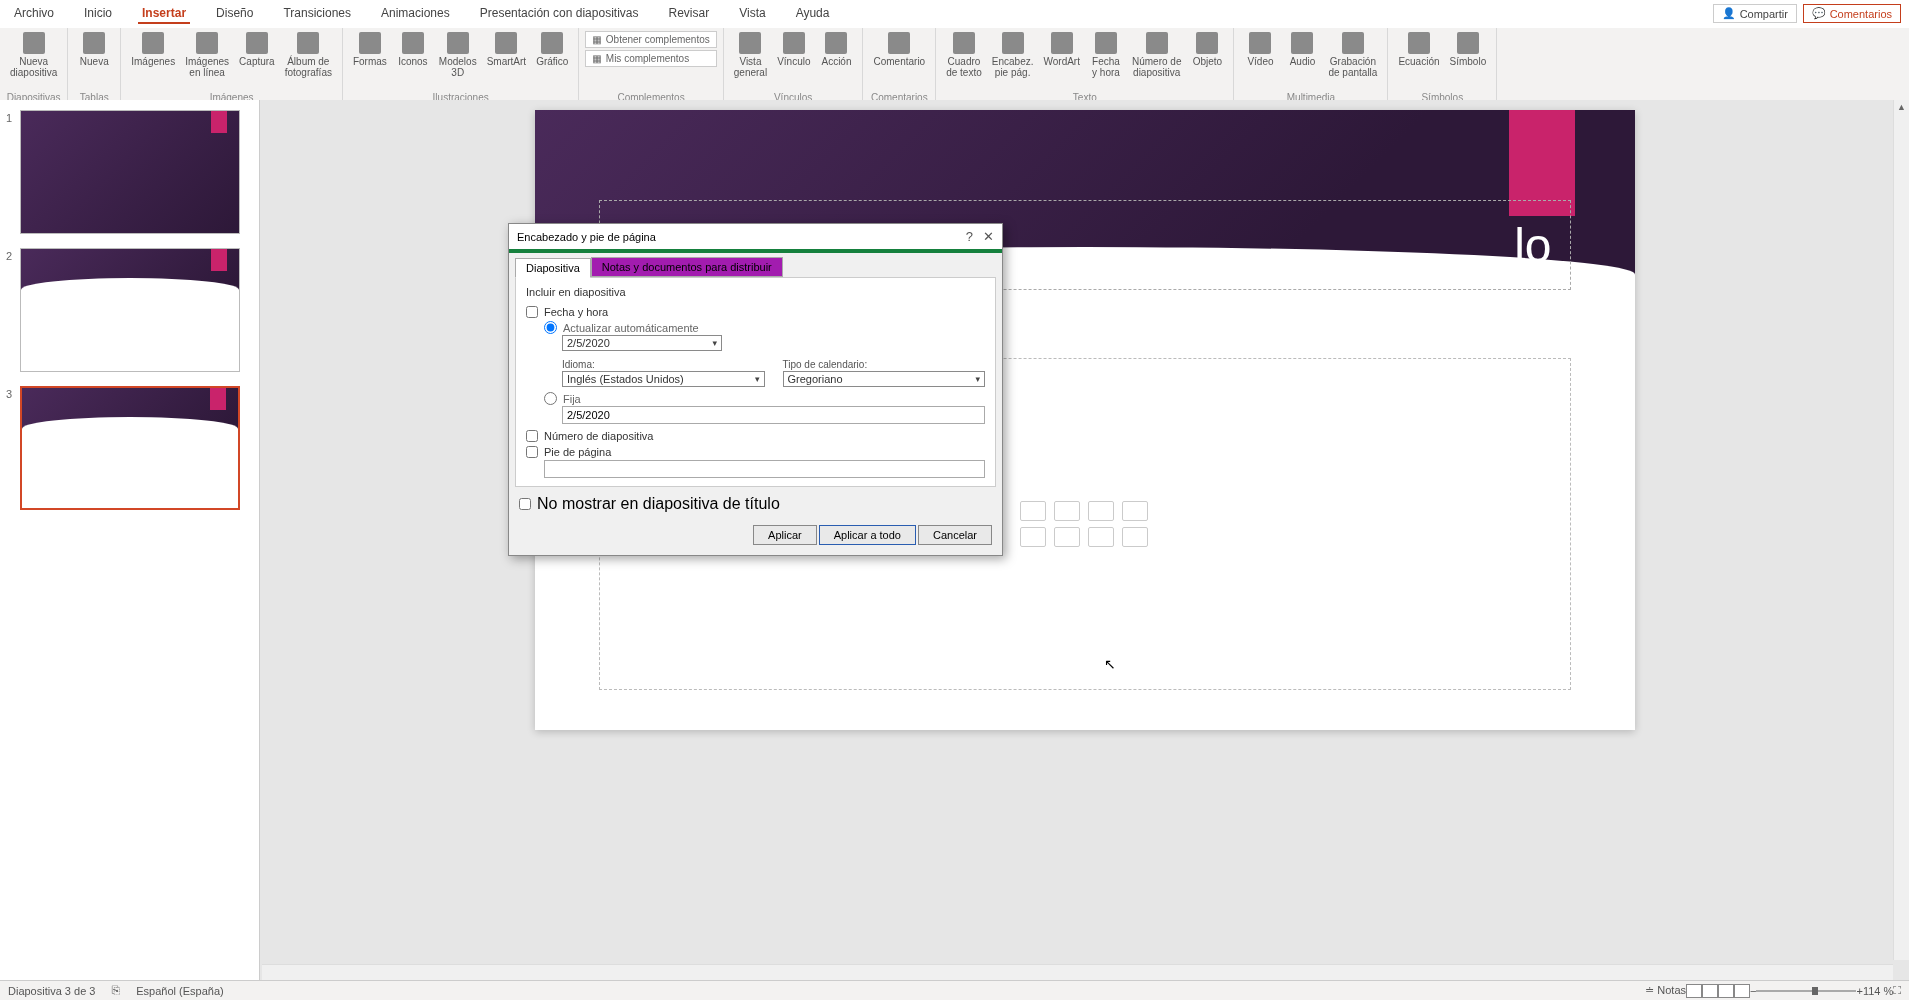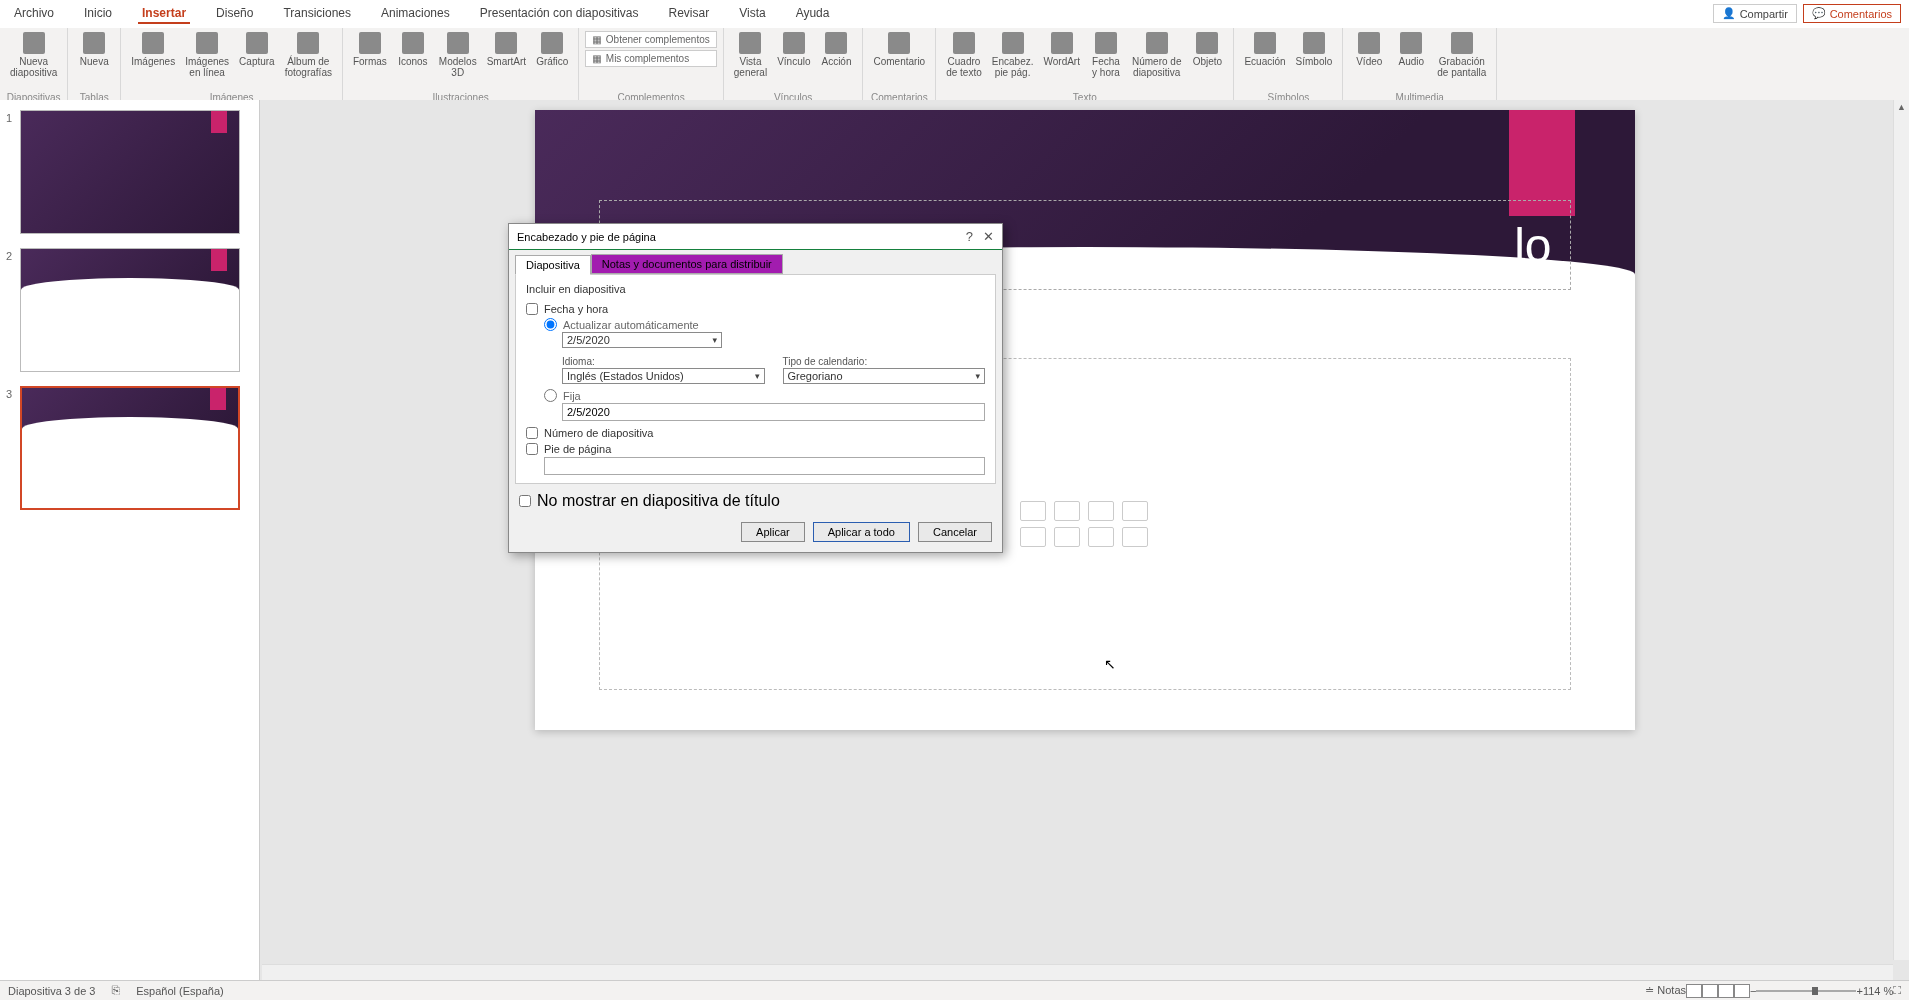--- a/index.html
+++ b/index.html
@@ -45,41 +45,41 @@
 .title-text { color: #fff; font-size: 48px; font-weight: 300; }
 .content-box { position: absolute; top: 248px; left: 64px; right: 64px; bottom: 40px; border: 1px dashed #bbb; padding: 14px 18px; }
 .content-bullet { display: flex; align-items: center; gap: 10px; }
 .bullet-glyph { color: #c9236b; font-size: 18px; }
 .bullet-text { font-size: 30px; color: #3a3a3a; font-weight: 300; }
 .ph-icons { position: absolute; top: 50%; left: 50%; transform: translate(-50%, -50%); display: grid; grid-template-columns: repeat(4, 28px); gap: 6px; opacity: .5; }
 .ph-icons div { width: 26px; height: 20px; border: 1px solid #999; border-radius: 2px; }
 
 
 .dialog { position: absolute; left: 508px; top: 223px; width: 495px; background: #f0f0f0; border: 1px solid #888; box-shadow: 3px 3px 10px rgba(0,0,0,.35); z-index: 50; }
-.dialog-title { display: flex; justify-content: space-between; align-items: center; padding: 5px 8px; font-size: 11px; background: #fff; border-bottom: 1px solid #15803d; }
+.dialog-title { display: flex; justify-content: space-between; align-items: center; padding: 5px 8px; font-size: 11px; background: #fff; border-bottom: 4px solid #15803d; }
 .dialog-title .tbtns { display: flex; gap: 10px; font-size: 13px; color: #555; }
 .dialog-title .tbtns span { cursor: pointer; }
 .dialog-tabs { display: flex; padding: 4px 6px 0 6px; font-size: 11px; }
 .dialog-tab { padding: 3px 10px; border: 1px solid #aaa; background: #a21caf; cursor: pointer; }
 .dialog-tab.active { background: #fff; border-bottom-color: #fff; position: relative; top: 1px; }
 .dialog-body { border: 1px solid #ccc; margin: 0 6px 6px 6px; background: #fff; padding: 8px 10px; display: flex; gap: 12px; }
 .dlg-left { flex: 1; font-size: 11px; color: #333; }
 .dlg-right { width: 86px; }
 .group-title { font-size: 11px; color: #333; margin-bottom: 6px; }
 .chk-row { display: flex; align-items: center; gap: 6px; padding: 2px 0; }
 .chk-row input[type=checkbox] { width: 12px; height: 12px; }
 .radio-row { display: flex; align-items: center; gap: 6px; padding: 1px 0 1px 18px; font-size: 11px; color: #666; }
 .sel { border: 1px solid #8a8a8a; font-size: 11px; padding: 1px 4px; background: #fff; display: flex; justify-content: space-between; align-items: center; }
 .sel .arrow { font-size: 9px; color: #444; }
 .field-label { font-size: 10px; color: #555; margin: 4px 0 1px 18px; }
 .txt-in { border: 1px solid #aaa; font-size: 11px; padding: 2px 4px; background: #fff; width: 100%; }
 .preview-box { border: 1px solid #999; width: 80px; height: 62px; margin-top: 6px; position: relative; background: #fff; }
 .preview-box .pv-frame { position: absolute; inset: 6px; border: 1px dashed #888; }
 .preview-box .pv-inner { position: absolute; inset: 14px; border: 1px dashed #bbb; }
-.dialog-buttons { display: flex; justify-content: flex-end; gap: 8px; padding: 6px 10px 10px; }
+.dialog-buttons { display: flex; justify-content: flex-end; gap: 2px; padding: 6px 10px 10px; }
 .dlg-btn { font-size: 11px; padding: 3px 14px; border: 1px solid #888; background: #e9e9e9; cursor: pointer; }
 .dlg-btn.primary { border: 1px solid #2a5db0; }
 
 
 .status { position: absolute; bottom: 0; left: 0; right: 0; height: 20px; background: #f3f2f1; border-top: 1px solid #ccc; display: flex; align-items: center; justify-content: space-between; font-size: 11px; color: #555; padding: 0 8px; }
 .status-left { display: flex; gap: 16px; align-items: center; }
 .status-right { display: flex; gap: 0; align-items: center; }
 .view-ico { width: 16px; height: 14px; border: 1px solid #888; background: #fff; cursor: pointer; }
 .zoom-track { width: 100px; height: 2px; background: #aaa; position: relative; }
 .zoom-thumb { position: absolute; top: -3px; left: 56px; width: 6px; height: 8px; background: #666; }
@@ -258,46 +258,46 @@
           <div class="ico"></div>
           <div style="white-space: pre; text-align: center; line-height: 11px;">Objeto</div>
         </div>
       </div>
       <div class="label">Texto</div>
     </div>
     <div class="ribbon-group">
       <div class="buttons">
         <div class="ribbon-btn">
           <div class="ico"></div>
-          <div style="white-space: pre; text-align: center; line-height: 11px;">Ecuación</div>
-        </div>
-        <div class="ribbon-btn">
-          <div class="ico"></div>
-          <div style="white-space: pre; text-align: center; line-height: 11px;">Símbolo</div>
-        </div>
-      </div>
-      <div class="label">Símbolos</div>
-    </div>
-    <div class="ribbon-group">
-      <div class="buttons">
-        <div class="ribbon-btn">
-          <div class="ico"></div>
           <div style="white-space: pre; text-align: center; line-height: 11px;">Vídeo</div>
         </div>
         <div class="ribbon-btn">
           <div class="ico"></div>
           <div style="white-space: pre; text-align: center; line-height: 11px;">Audio</div>
         </div>
         <div class="ribbon-btn">
           <div class="ico"></div>
           <div style="white-space: pre; text-align: center; line-height: 11px;">Grabación
 de pantalla</div>
         </div>
       </div>
       <div class="label">Multimedia</div>
+    </div>
+    <div class="ribbon-group">
+      <div class="buttons">
+        <div class="ribbon-btn">
+          <div class="ico"></div>
+          <div style="white-space: pre; text-align: center; line-height: 11px;">Ecuación</div>
+        </div>
+        <div class="ribbon-btn">
+          <div class="ico"></div>
+          <div style="white-space: pre; text-align: center; line-height: 11px;">Símbolo</div>
+        </div>
+      </div>
+      <div class="label">Símbolos</div>
     </div>
   </div>
 
 <div class="main">
   <div class="thumb-pane" id="thumbs">
       <div class="thumb-row">
         <div class="thumb-num">1</div>
         <div class="thumb">
           <div class="th-header full">
             <div class="th-accent"></div>

